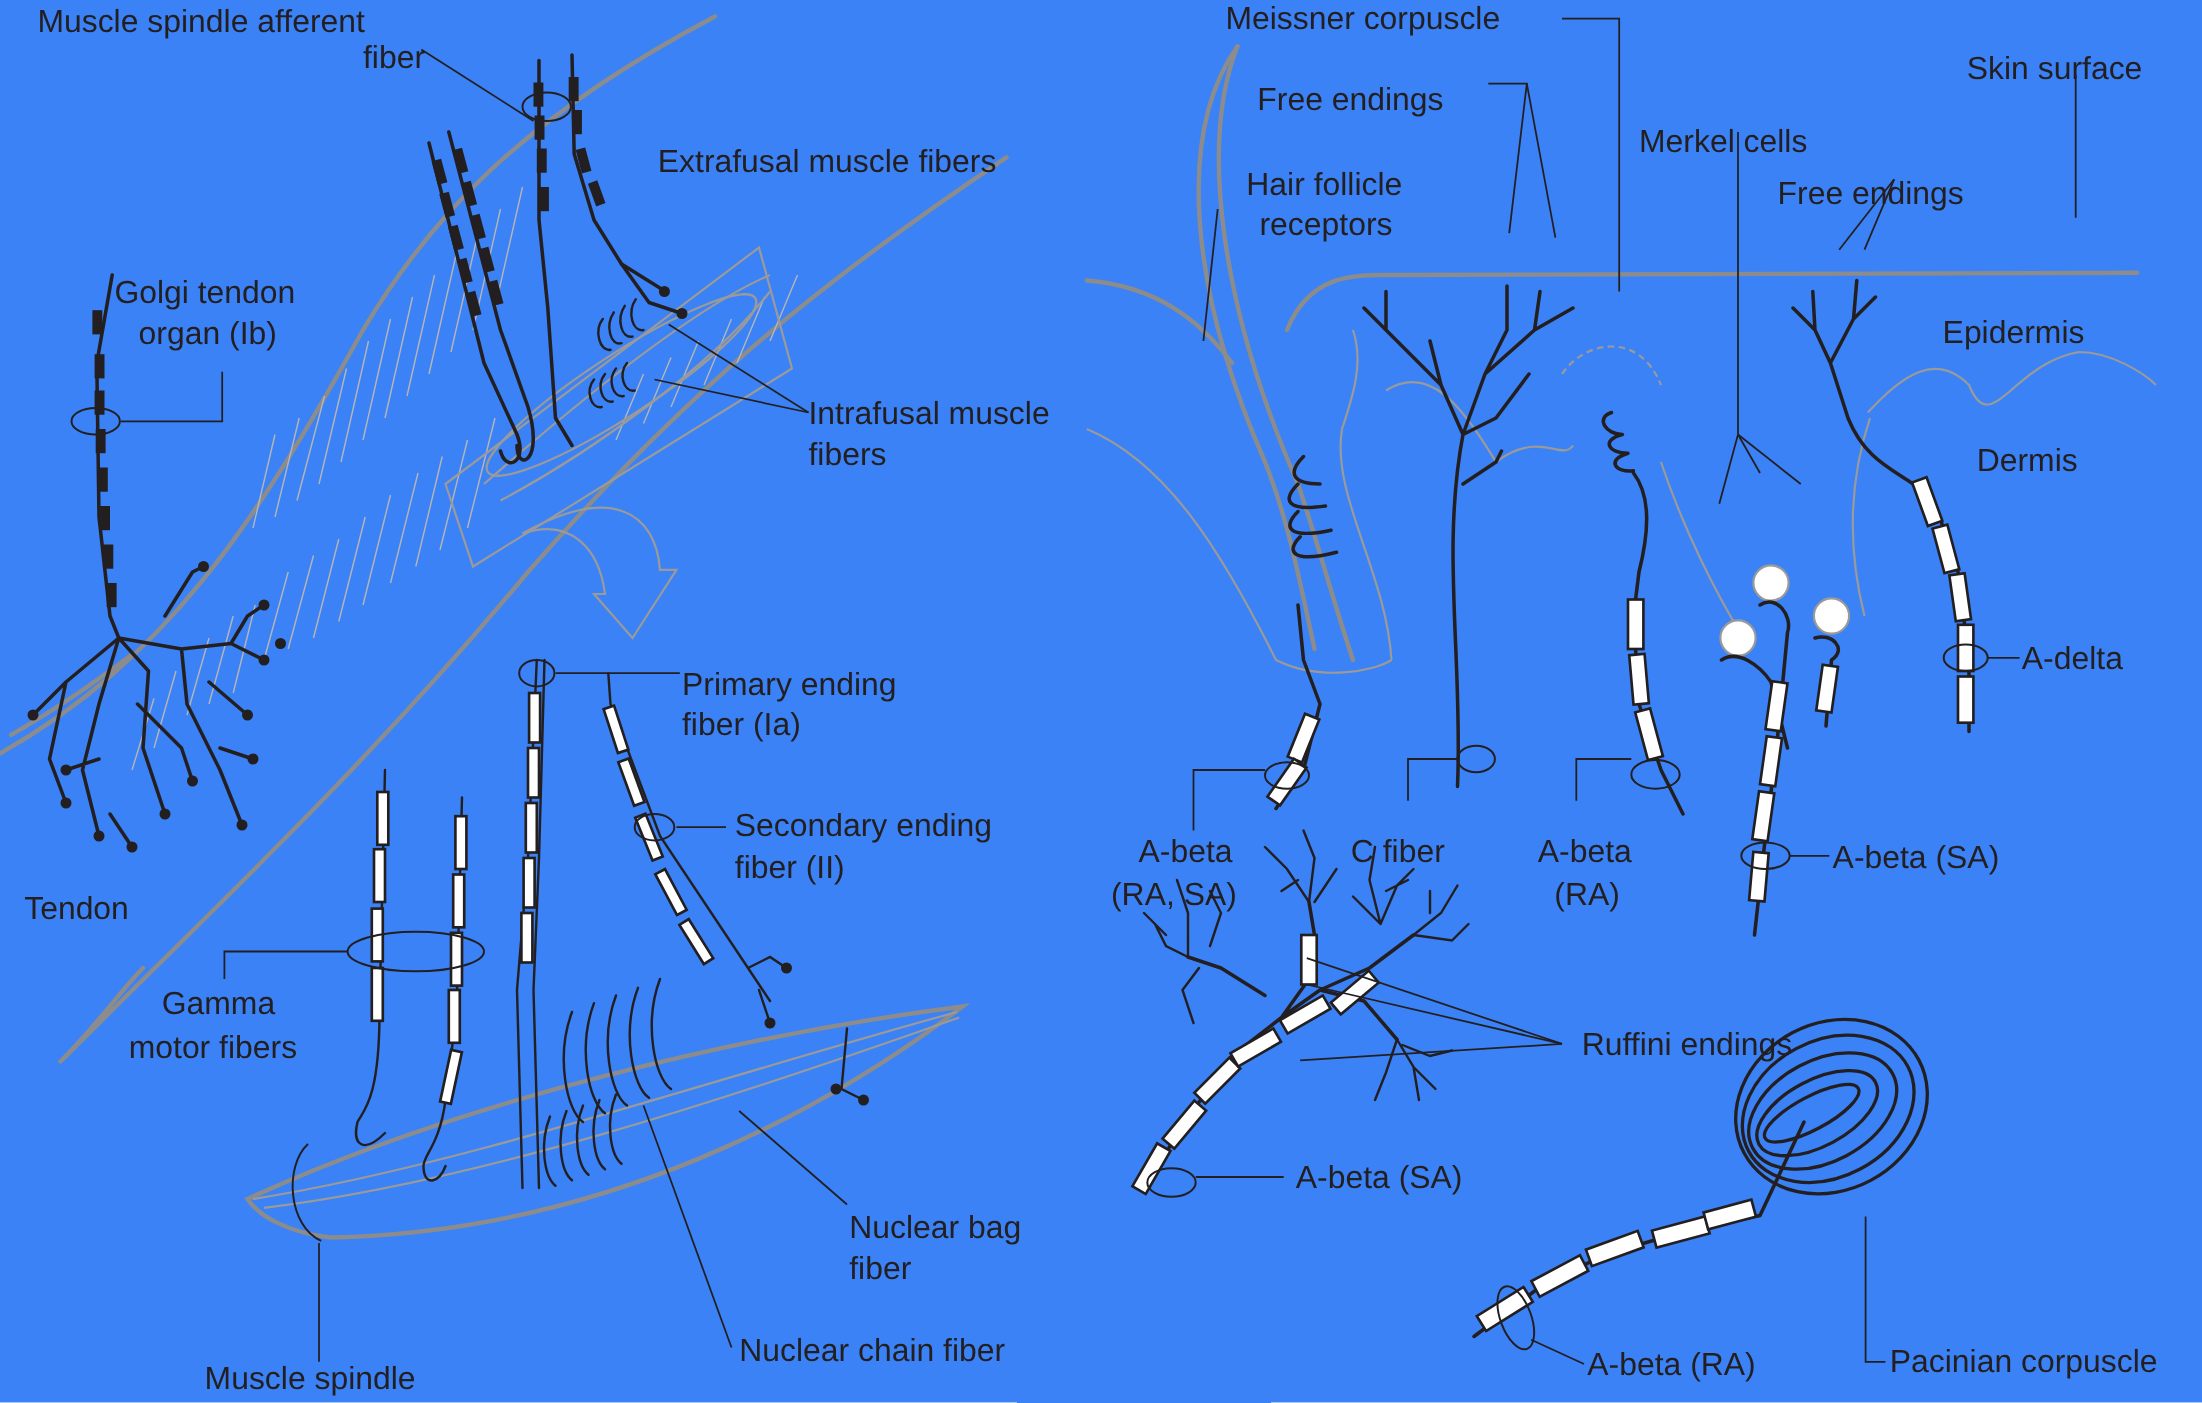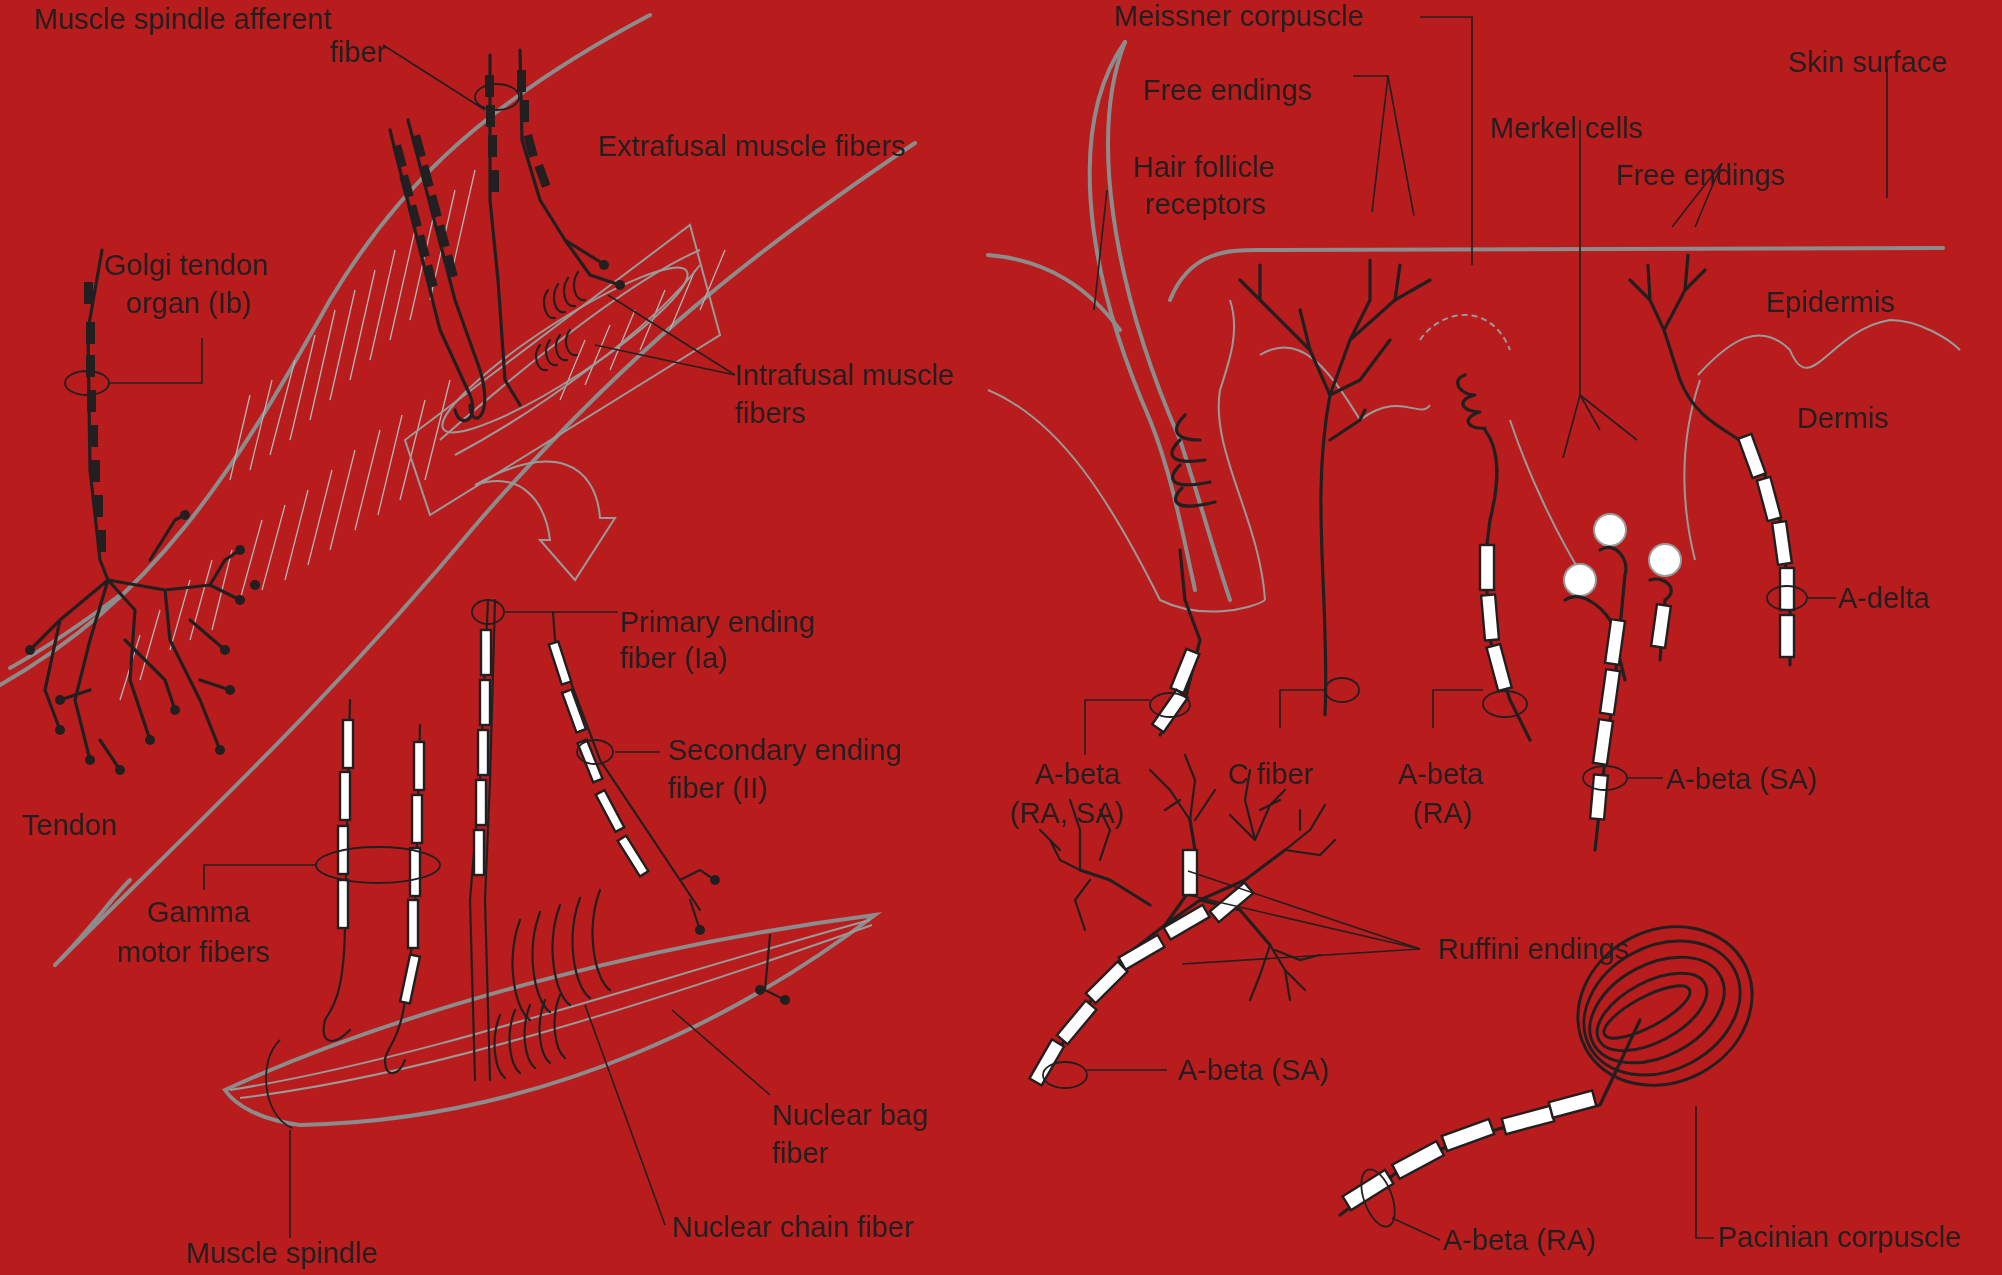--- a/index.html
+++ b/index.html
@@ -1,16 +1,16 @@
 <!DOCTYPE html>
 <html><head>
 <meta charset="utf-8">
 <style>
   html, body { margin: 0; padding: 0; background: #ffffff; }
-  #stage { position: relative; width: 2002px; height: 1275px; background: #b91c1c; overflow: hidden; }
+  #stage { position: relative; width: 2002px; height: 1275px; background: #3b82f6; overflow: hidden; }
   svg { position: absolute; left: 0; top: 0; }
   .lbl { font-family: "Liberation Sans", sans-serif; font-size: 29px; fill: #231f20; }
   .lead { stroke: #231f20; stroke-width: 1.6; fill: none; }
   .nerve { stroke: #231f20; stroke-width: 3.2; fill: none; stroke-linecap: round; stroke-linejoin: round; }
   .nerve-thin { stroke: #231f20; stroke-width: 2.2; fill: none; stroke-linecap: round; }
   .gray { stroke: #8c8c8c; stroke-width: 4; fill: none; stroke-linecap: round; }
   .gray-thin { stroke: #9a9a9a; stroke-width: 2; fill: none; }
   .gray-hatch { stroke: #b5b5b5; stroke-width: 1.3; fill: none; }
   .myelin-solid { fill: #231f20; }
   .myelin-open { fill: #fff; stroke: #231f20; stroke-width: 2.4; }

